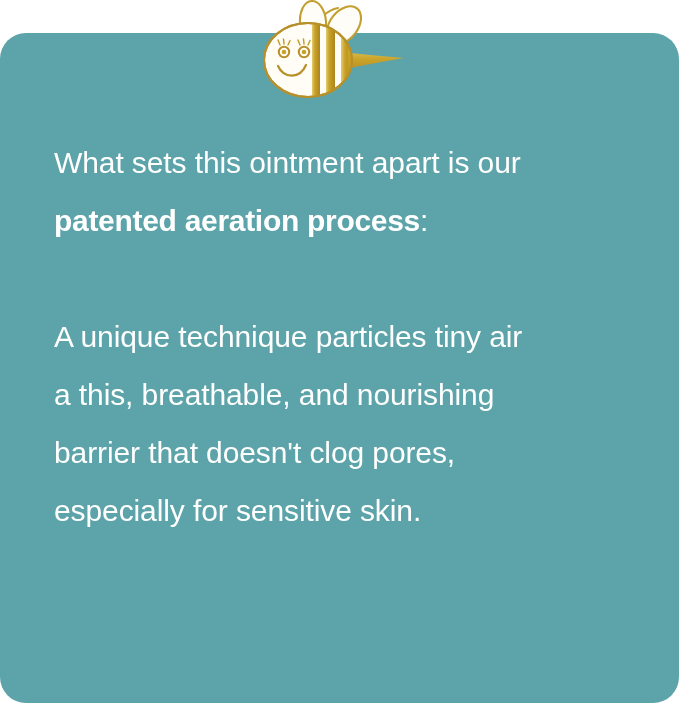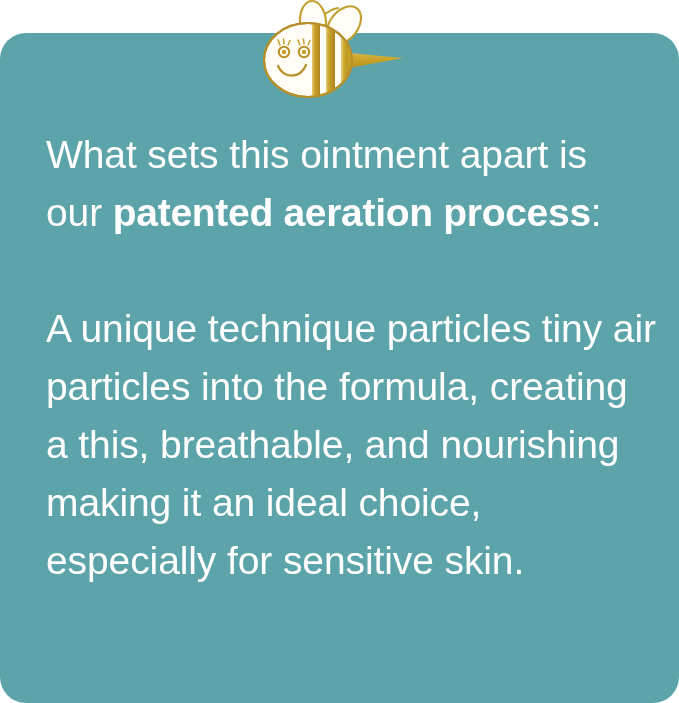--- a/index.html
+++ b/index.html
@@ -42,26 +42,26 @@
   
   #copy {
     position: absolute;
     left: 38px;
     top: 118px;
     width: 610px;
     z-index: 3;
     color: #ffffff;
   }
   .para {
-    font-size: 39px;
+    font-size: 30px;
     line-height: 58px;
     font-weight: 300;
     letter-spacing: -0.1px;
     color: #ffffff;
-    margin: 8px;
+    margin: 16px;
   }
   #lead { margin-bottom: 58px; }
   #lead .bold {
     font-weight: 700;
     letter-spacing: -0.3px;
   }
   .nowrap { white-space: nowrap; }
 </style>
 </head>
 <body>
@@ -129,19 +129,18 @@
     </g>
   </svg>
 </div>
 
 <div id="copy">
 
   <p class="para" id="lead"><span>What sets this ointment apart is our </span><span class="bold">patented aeration process</span><span>:</span></p>
 
   <div class="para" id="body">
     <div class="nowrap">A unique technique particles tiny air</div>
-    <div class="nowrap">particles into the formula, creating</div>
     <div class="nowrap">a this, breathable, and nourishing</div>
-    <div class="nowrap">making it an ideal choice,</div>
+    <div class="nowrap">barrier that doesn't clog pores,</div>
     <div class="nowrap">especially for sensitive skin.</div>
   </div>
 
 </div>
 
 </body></html>

